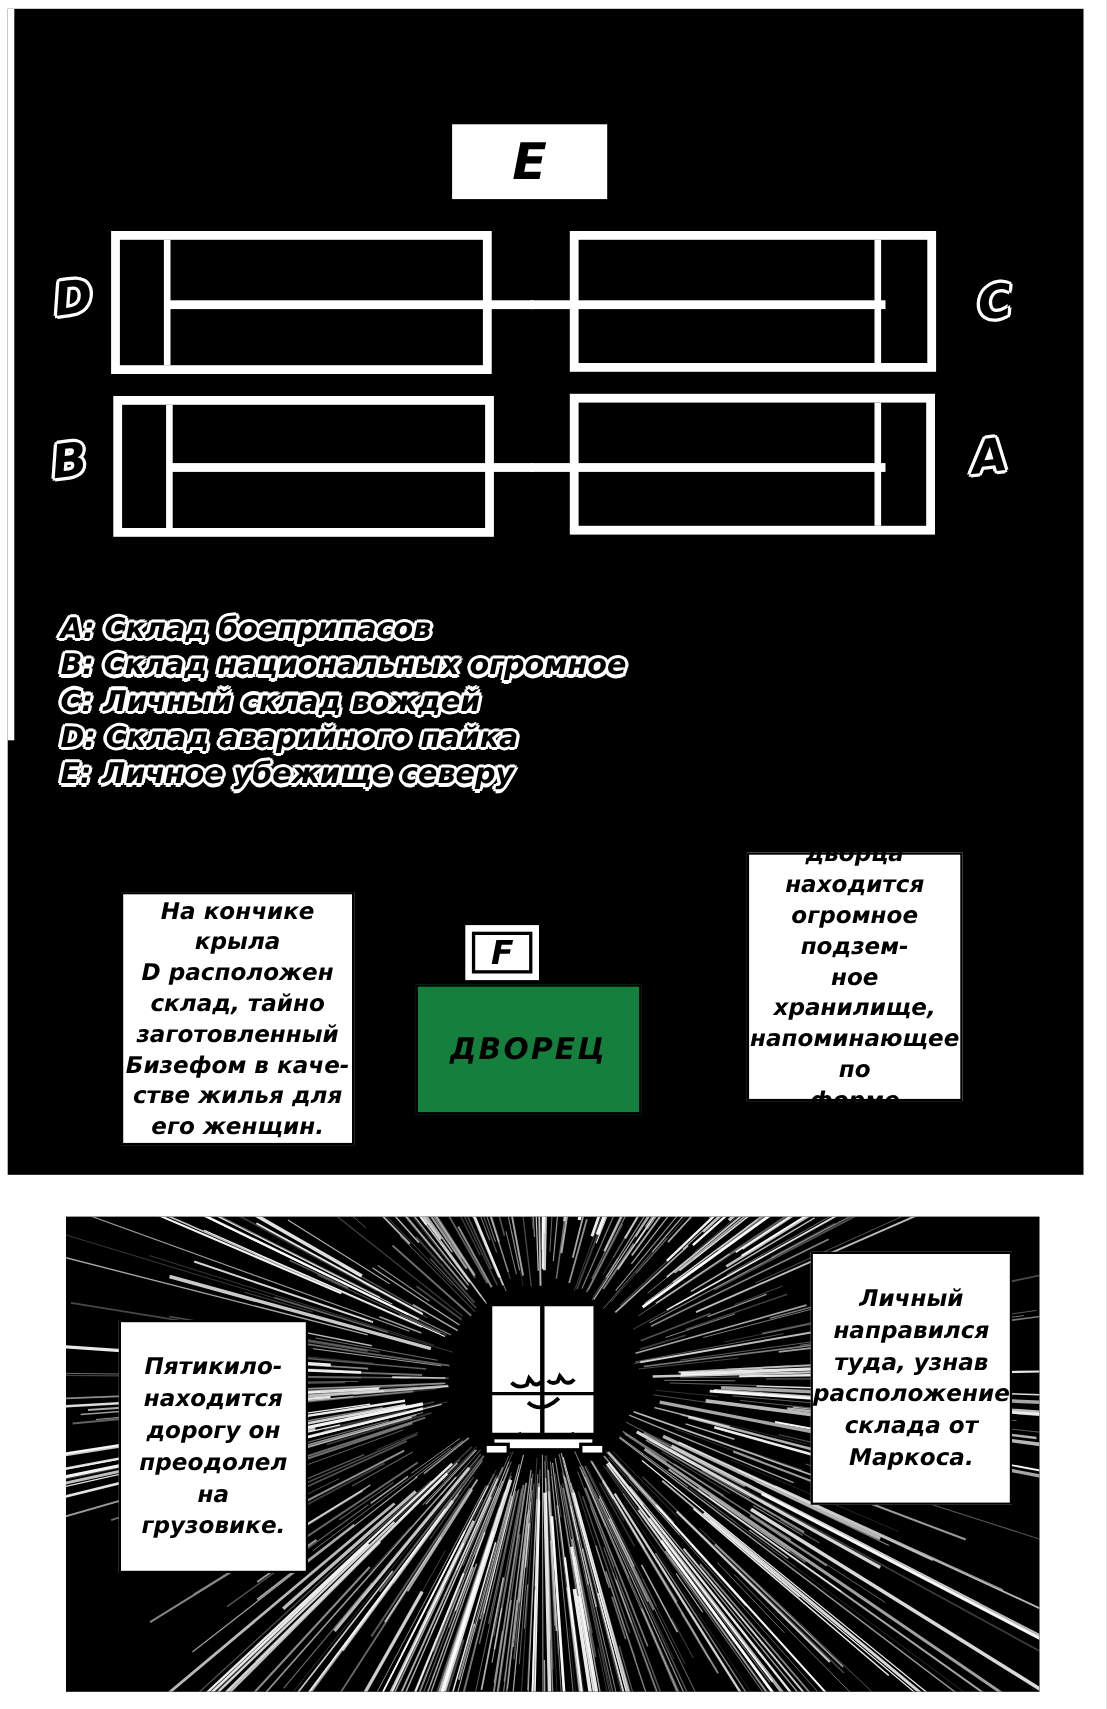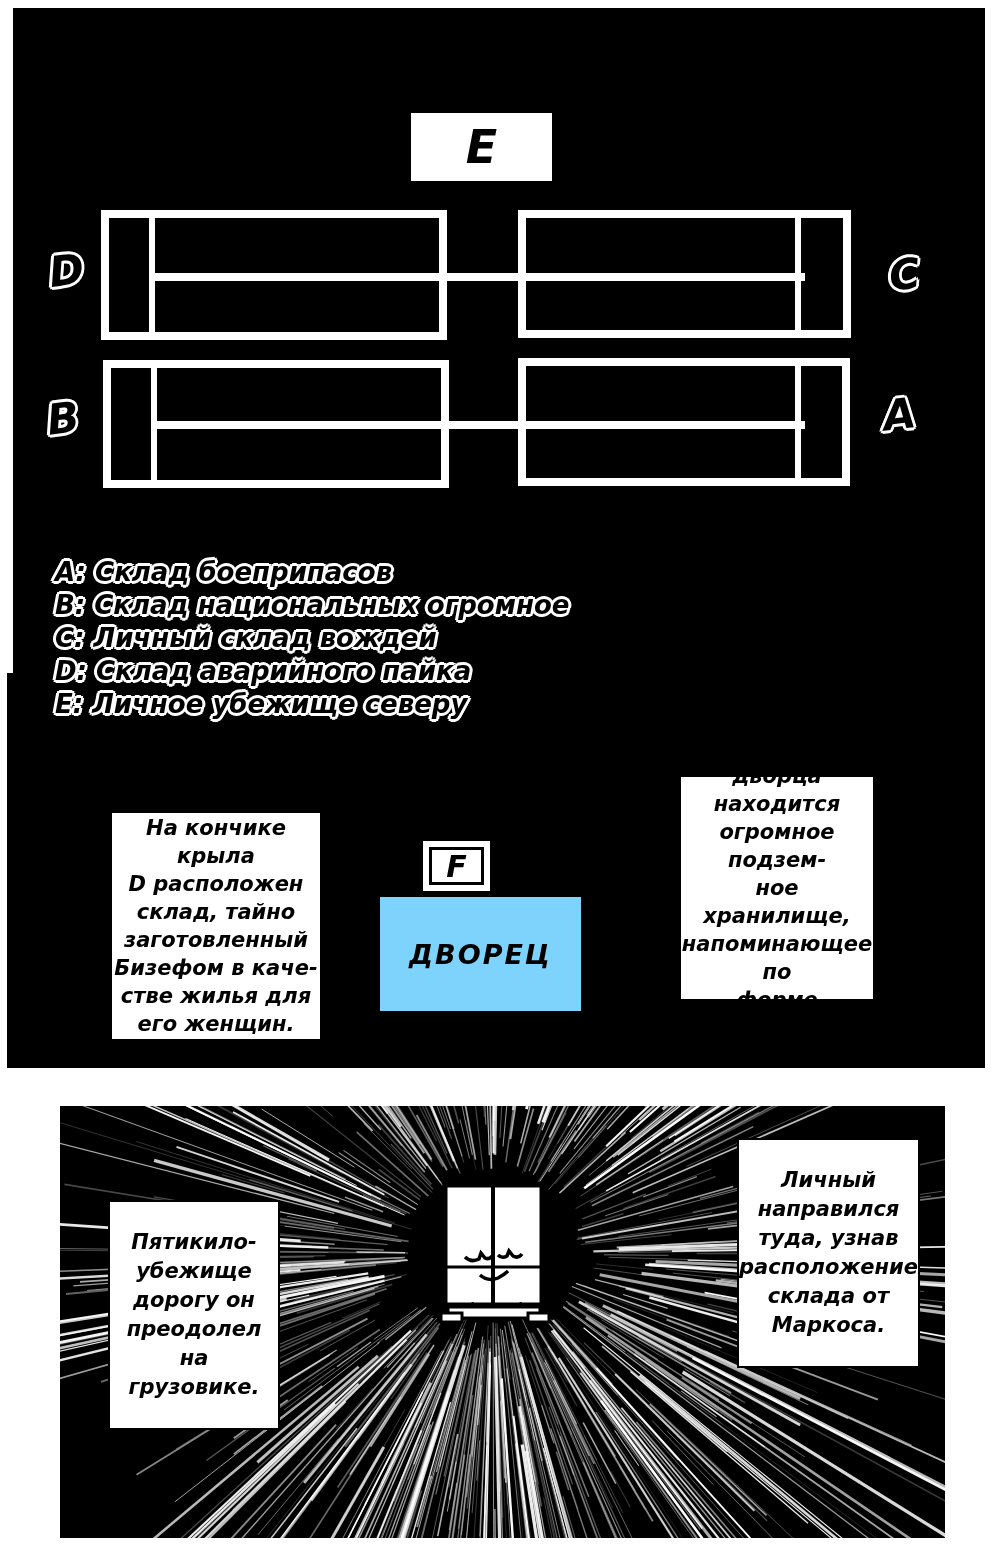--- a/index.html
+++ b/index.html
@@ -47,21 +47,21 @@
   }
   #map-caption-left  { left:103px; top:770px; width:212px; height:230px;margin-top:33px; }
   #map-caption-right { left:672px; top:767px; width:196px; height:226px; }
 
   #guard-outer { left:416px; top:833px; width:67px; height:50px; }
   #guard-inner {
     position:absolute; left:6px; top:6px; width:55px; height:38px; box-sizing:border-box;
     background:#fff; border:3px solid #000; font-size:30px;
   }
   #palace-box {
-    left:371px; top:887px; width:205px; height:118px; background:#7dd3fc; border:2px solid #000;
+    left:371px; top:887px; width:205px; height:118px; background:#15803d; border:2px solid #000;
     box-sizing:border-box; display:flex; align-items:center; justify-content:center;
     color:#000; font-style:italic; font-weight:700; font-size:27px; letter-spacing:2px;
   }
 
   
   #speedlines { position:absolute; left:0; top:0; }
   #wardrobe-svg { position:absolute; left:378px; top:74px; }
   #scene-caption-left  { left:48px;  top:94px; width:172px; height:230px; line-height:29px; }
   #scene-caption-right { left:677px; top:32px; width:183px; height:230px; line-height:29px; }
 </style>
@@ -808,21 +808,21 @@
       <path d="M42 95 q8 7 18 3 q6 -3 10 -7" fill="none" stroke="#000" stroke-width="3.5"></path>
 
       <rect x="10" y="127" width="92" height="11" fill="#fff" stroke="#000" stroke-width="3"></rect>
       <rect x="3" y="133" width="21" height="9" fill="#fff" stroke="#000" stroke-width="3"></rect>
       <rect x="90" y="133" width="21" height="9" fill="#fff" stroke="#000" stroke-width="3"></rect>
       <line x1="28" y1="127" x2="36" y2="123" stroke="#000" stroke-width="3"></line>
       <line x1="76" y1="127" x2="84" y2="123" stroke="#000" stroke-width="3"></line>
     </svg>
 
     <div class="caption" id="scene-caption-left">Пятикило-
-убежище
+находится
 дорогу он
 преодолел на
 грузовике.</div>
     <div class="caption" id="scene-caption-right">Личный
 направился
 туда, узнав
 расположение
 склада от
 Маркоса.</div>
   </div>

